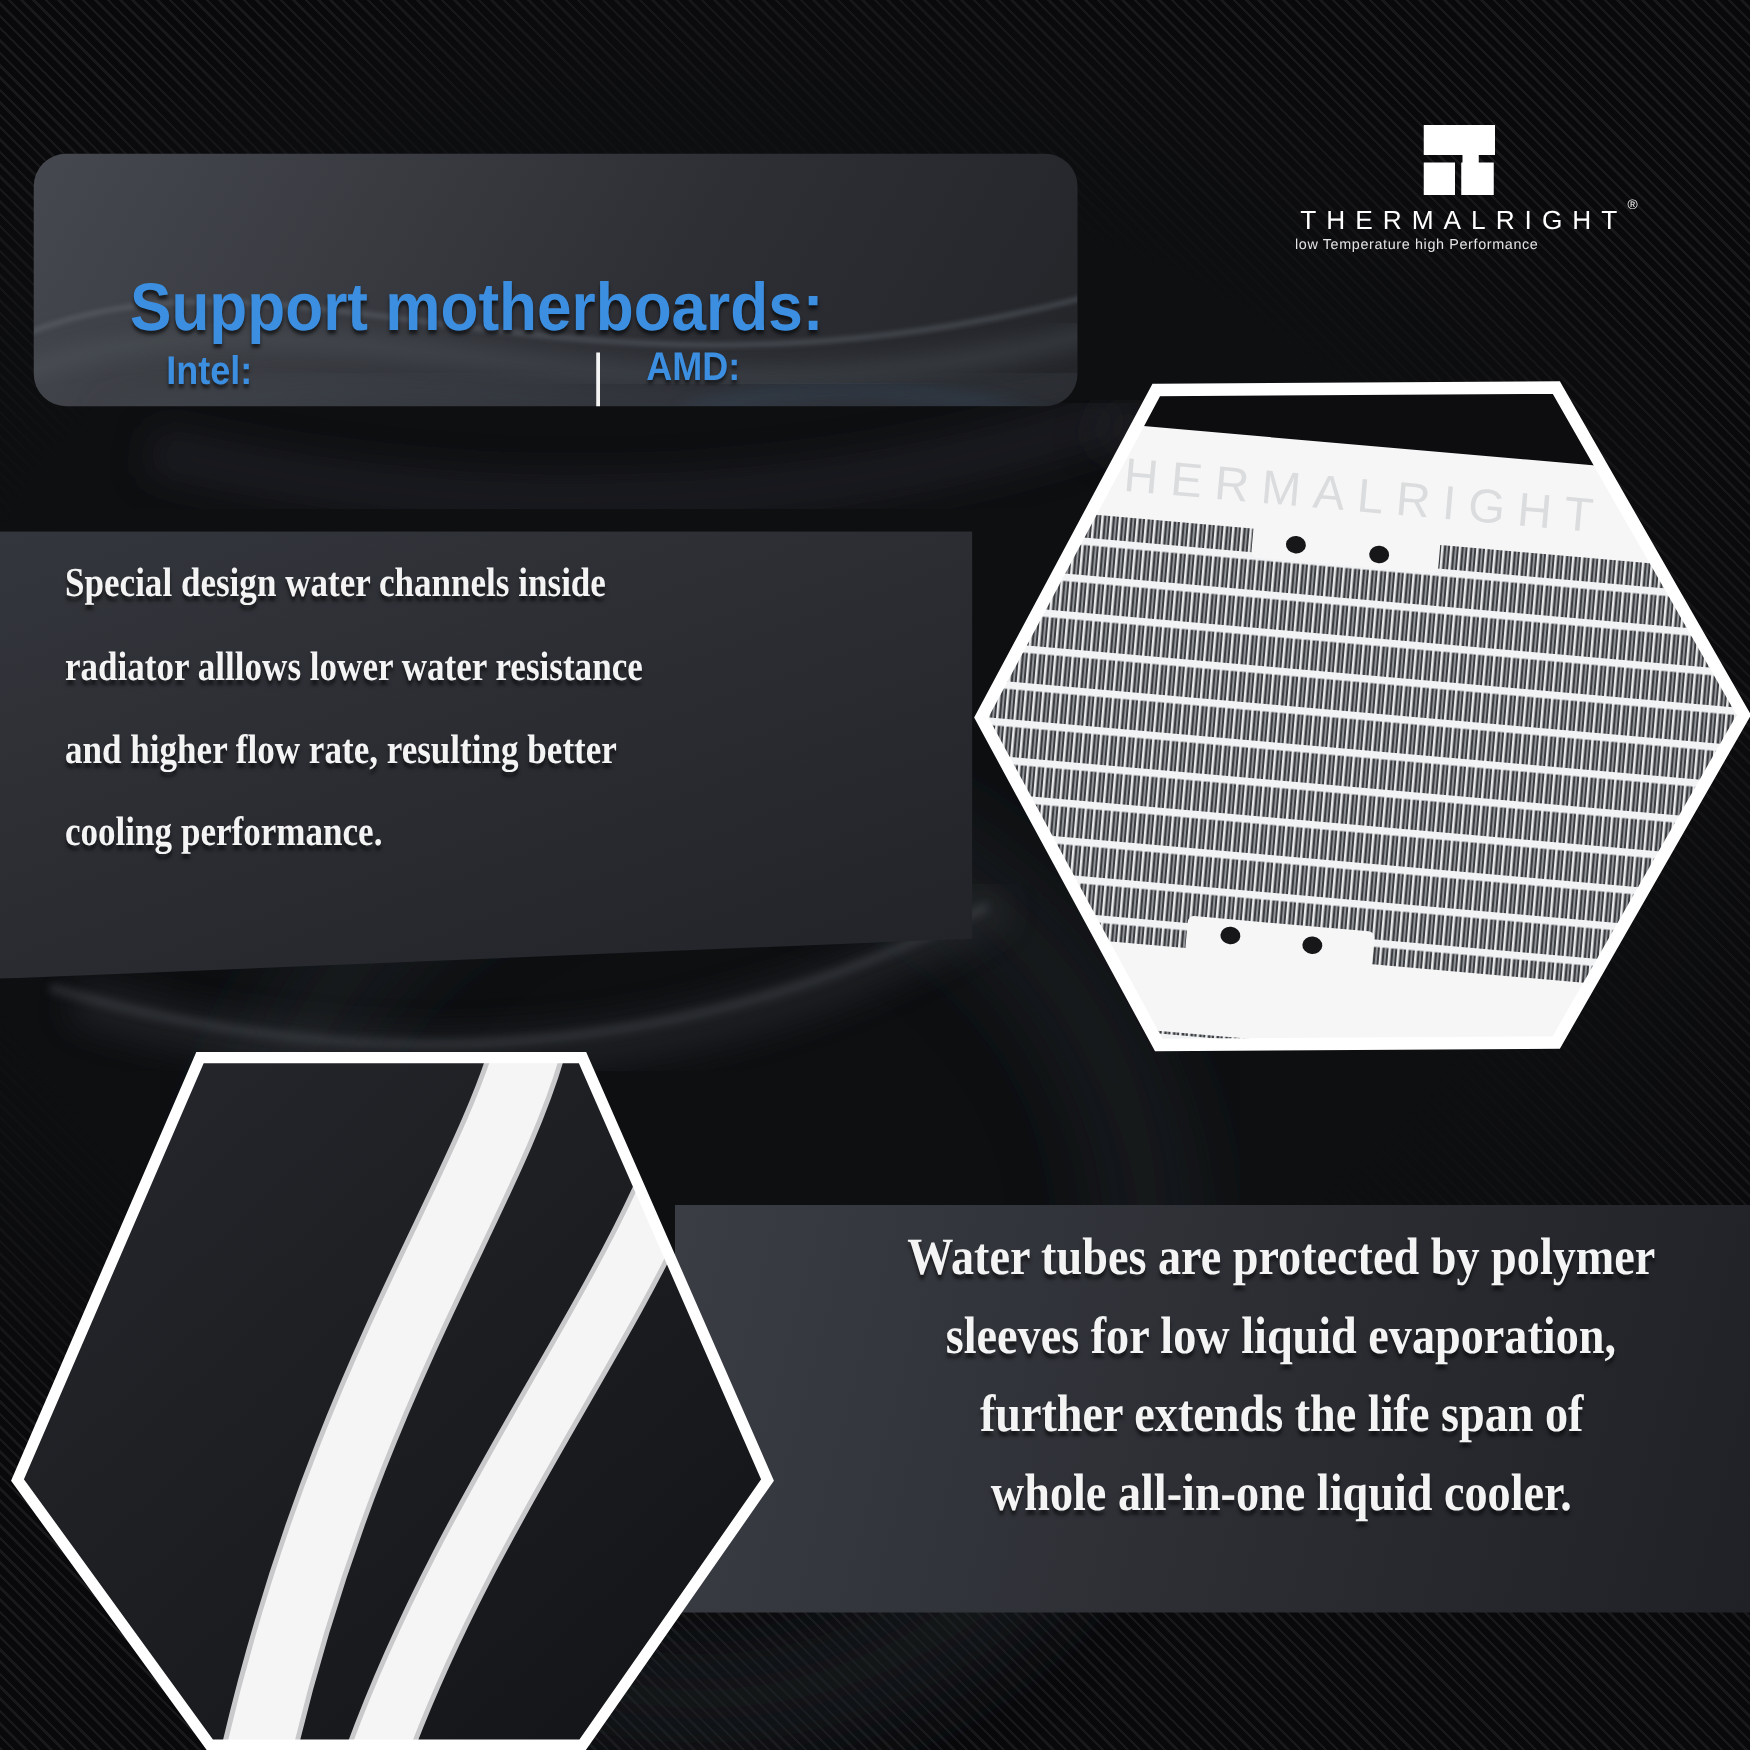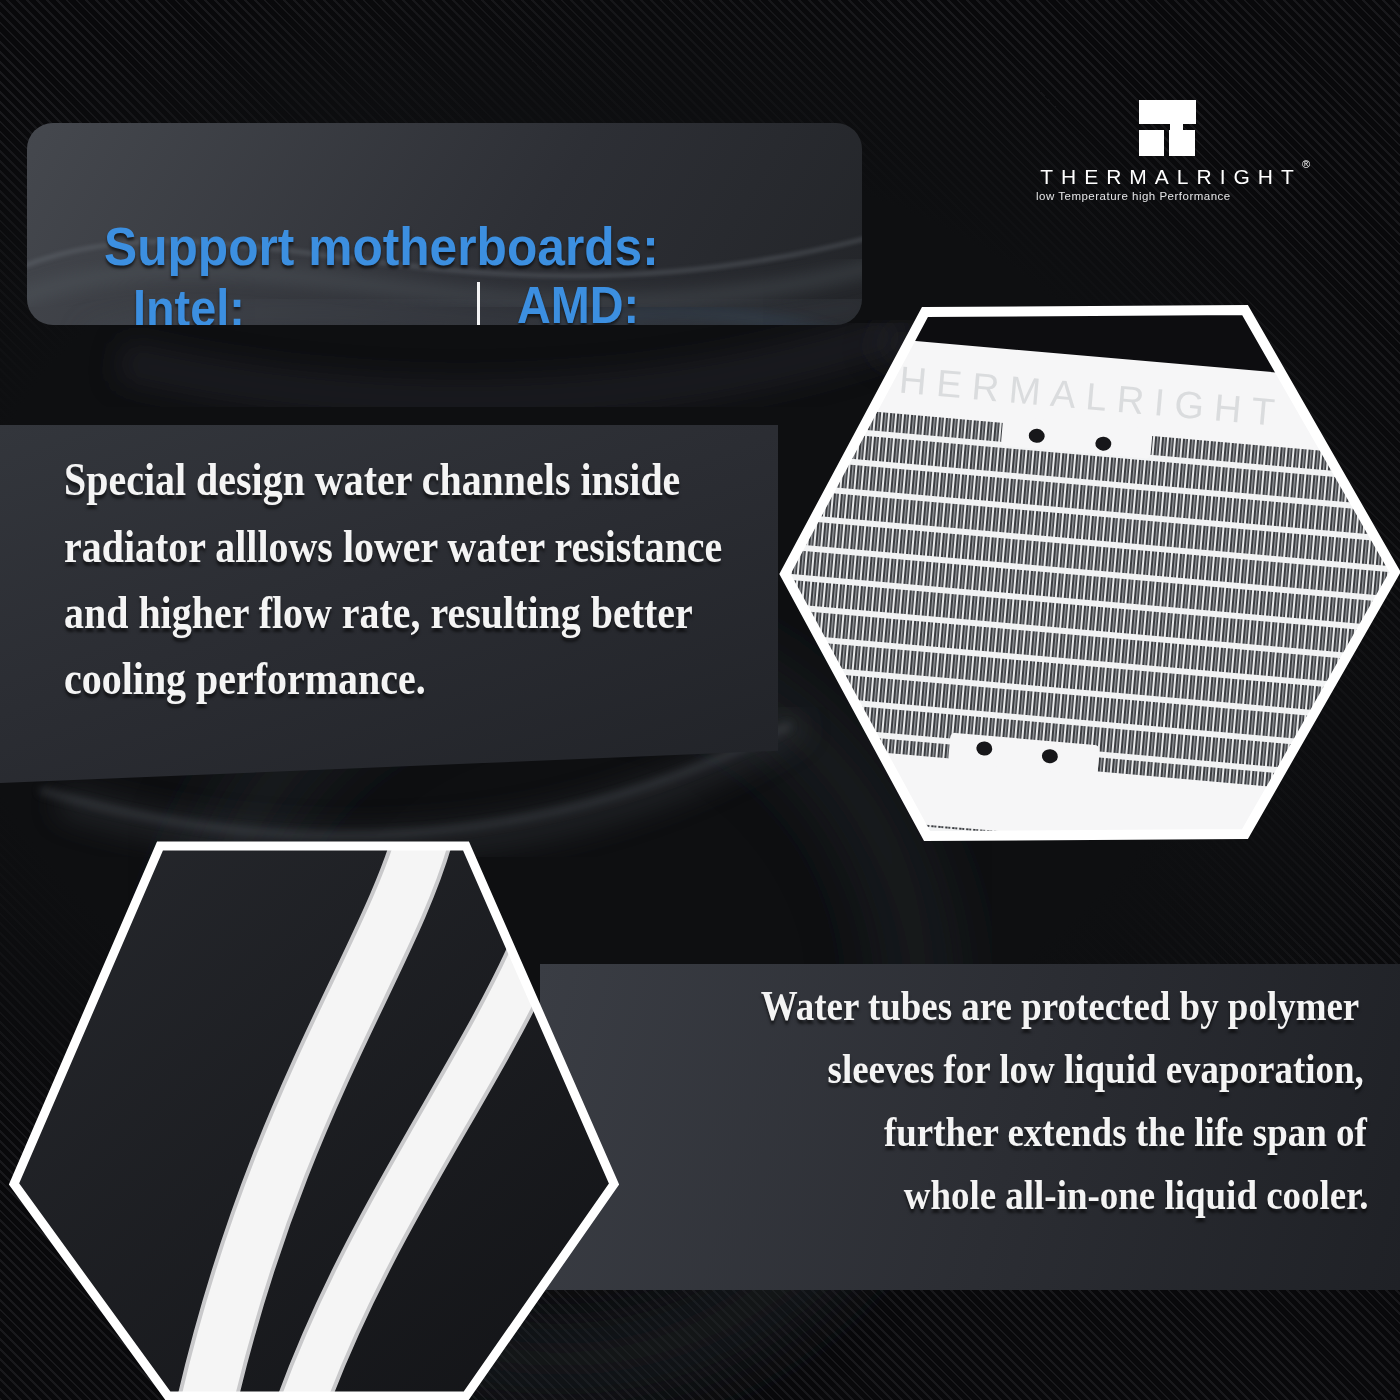--- a/index.html
+++ b/index.html
@@ -14,41 +14,41 @@
     background:
       radial-gradient(1150px 850px at 42% 44%, #0e0f11 0%, #0e0f11 55%, rgba(14,15,17,0) 78%),
       radial-gradient(900px 650px at 66% 60%, rgba(13,14,16,.95) 0%, rgba(13,14,16,0) 72%),
       radial-gradient(700px 520px at 28% 68%, rgba(9,9,11,.92) 0%, rgba(9,9,11,0) 70%);}
   
   .card{left:27px;top:87px;width:835px;height:202px;border-radius:26px;overflow:hidden;
     background:linear-gradient(120deg,#45484e 0%,#2d2f35 60%,#232529 100%);margin-top:36px;}
   .card svg{position:absolute;left:0;top:0;}
   .title{left:77px;top:92px;font-size:54px;font-weight:bold;white-space:nowrap;
     text-shadow:0 3px 3px rgba(0,0,0,.6);}
-  .colhead{font-size:52px;font-weight:bold;white-space:nowrap;text-shadow:0 3px 3px rgba(0,0,0,.55);}
+  .colhead{font-size:32px;font-weight:bold;white-space:nowrap;text-shadow:0 3px 3px rgba(0,0,0,.55);}
   .sx{display:inline-block;transform:scaleX(.9);transform-origin:0 50%;}
   .divider{left:450px;top:159px;width:3px;height:112px;background:#fff;opacity:.95;}
   
   .logoblock{background:#fff;}
   .wordmark{left:1036px;top:165px;width:270px;text-align:center;color:#fff;font-size:21px;
     letter-spacing:8px;white-space:nowrap;font-weight:400;}
   .rmark{left:1302px;top:158px;color:#fff;font-size:11px;}
   .tagline{left:1036px;top:190px;width:270px;text-align:left;color:#e4e4e6;font-size:11.5px;
     letter-spacing:.5px;white-space:nowrap;}
   
   .panel-left{left:0;top:425px;width:778px;height:358px;
     background:linear-gradient(160deg,#33363c 0%,#2b2d33 45%,#212328 100%);
     clip-path:polygon(0 0,100% 0,100% 91%,0 100%);}
-  .panel-left p{position:absolute;left:52px;margin:12px;font-family:"Liberation Serif",serif;
-    font-weight:bold;font-size:47px;line-height:46px;color:#f4f4f4;white-space:nowrap;
+  .panel-left p{position:absolute;left:52px;margin:0;font-family:"Liberation Serif",serif;
+    font-weight:bold;font-size:33px;line-height:46px;color:#f4f4f4;white-space:nowrap;
     text-shadow:0 4px 3px rgba(0,0,0,.55);}
   .panel-left span{display:inline-block;transform:scaleX(.85);transform-origin:0 50%;}
   .panel-right{left:540px;top:964px;width:860px;height:326px;
     background:linear-gradient(105deg,#3a3d44 0%,#2b2d33 55%,#1f2126 100%);}
-  .panel-right .rline{position:absolute;left:0;width:860px;text-align:right;padding-left:110px;
+  .panel-right .rline{position:absolute;left:0;width:860px;text-align:center;padding-left:110px;
     box-sizing:border-box;font-family:"Liberation Serif",serif;font-weight:bold;font-size:42px;
     line-height:44px;color:#f4f4f4;white-space:nowrap;text-shadow:0 4px 3px rgba(0,0,0,.55);}
   .panel-right .rline span{display:inline-block;transform:scaleX(.88);transform-origin:50% 50%;}
   .z1{z-index:1}.z2{z-index:2}.z3{z-index:3}
 </style>
 </head>
 <body>
 
 <div id="stage">
 

